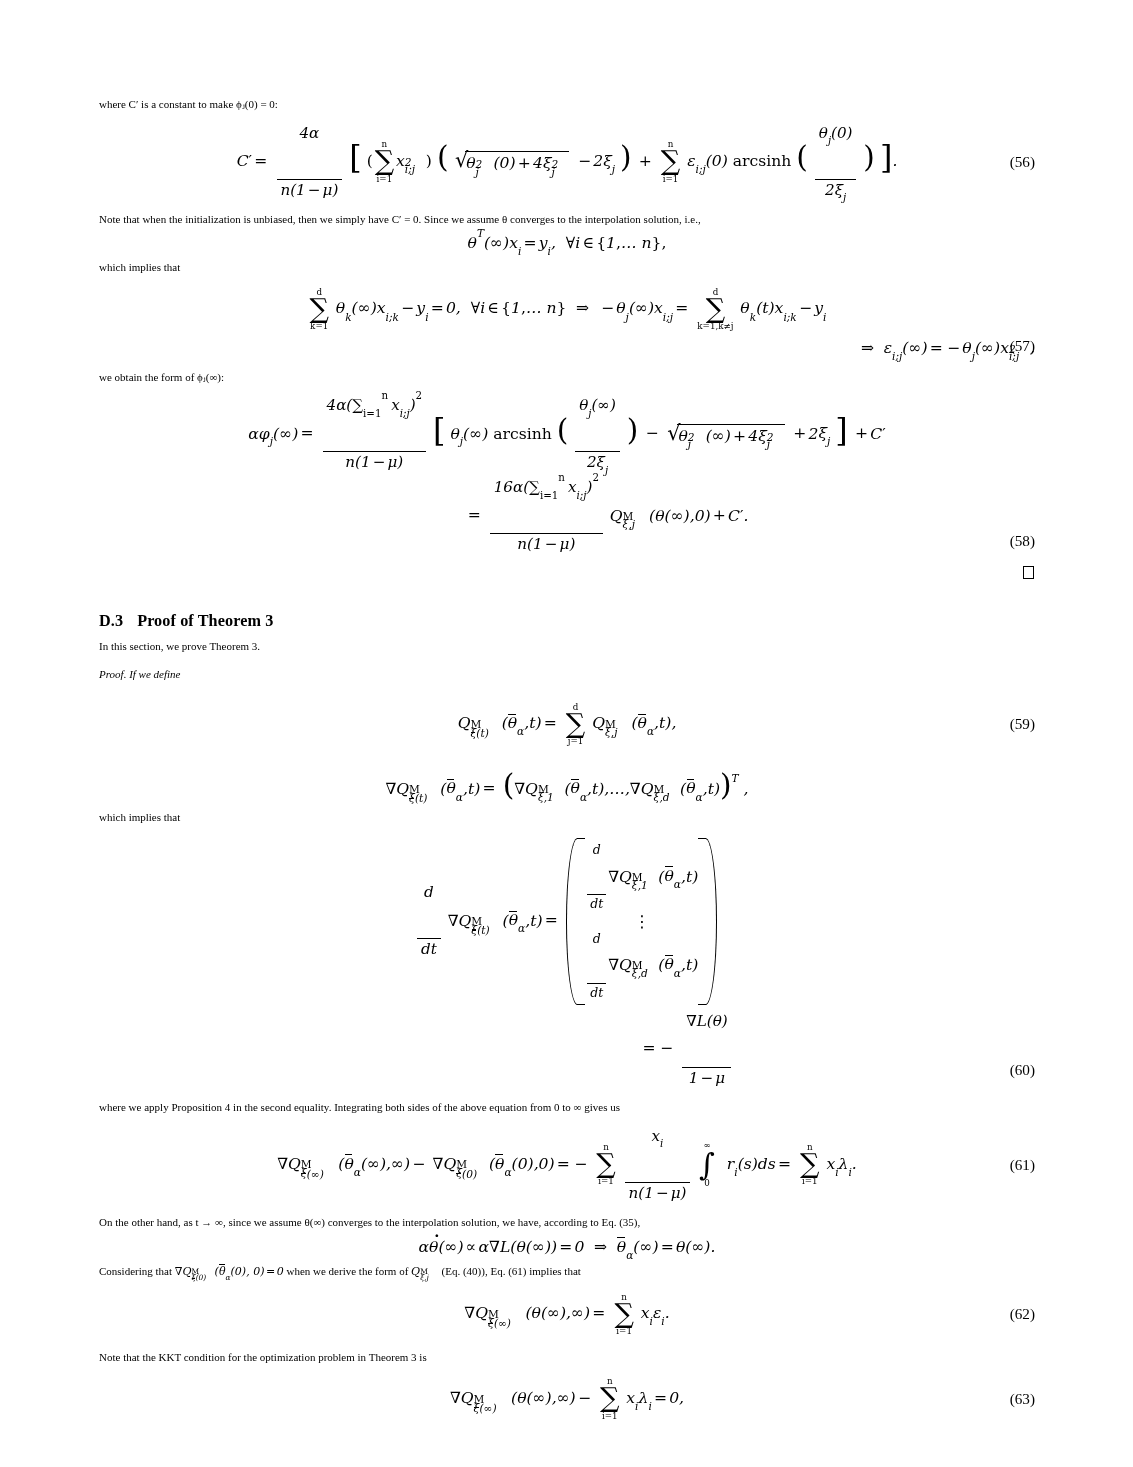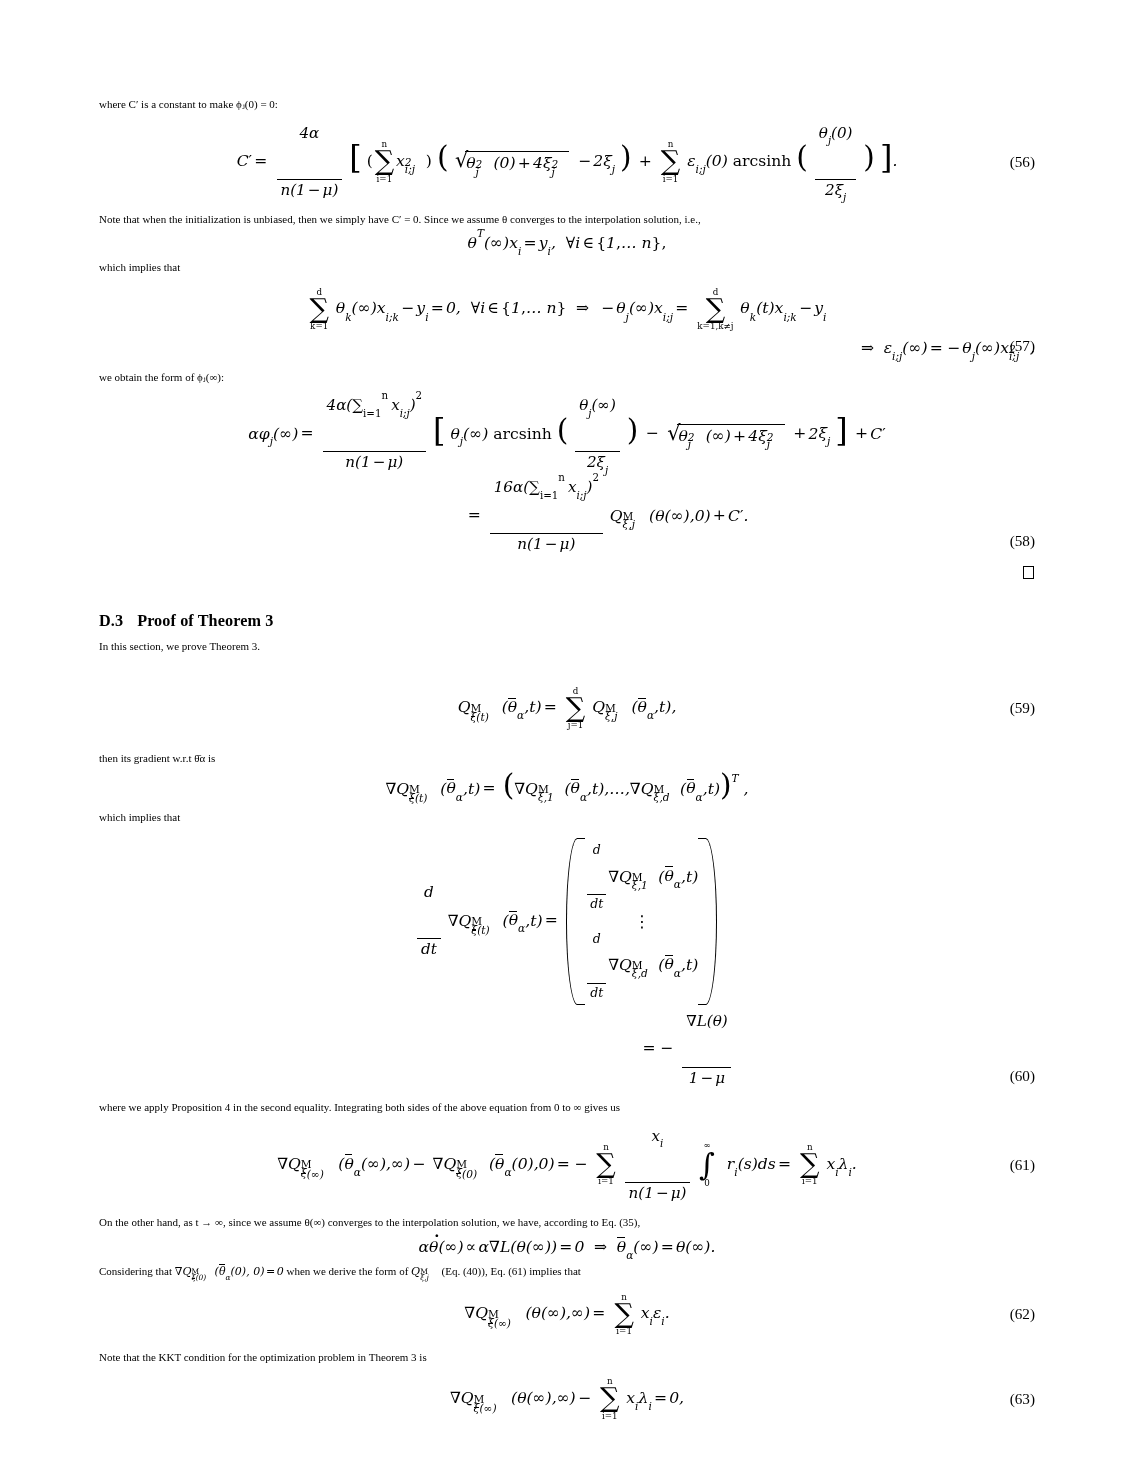--- a/index.html
+++ b/index.html
@@ -392,43 +392,41 @@
     <h2 class="section">
       <span class="num">D.3</span><span>Proof of Theorem 3</span>
     </h2>
 
     <div class="gap-s"></div>
 
     <p class="para">In this section, we prove Theorem 3.</p>
 
     <div class="gap-m"></div>
 
+    <p class="para proof-lead">Proof. If we define</p>
 
     <div class="gap-l"></div>
 
     <div class="eqblock">
       <div class="eqrow">
         <span class="eqbody m">
           Q<span style="display:inline-block;position:relative;width:2.0em;"><sup class="mr" style="position:absolute;left:0;top:-0.4em;">M</sup><sub style="position:absolute;left:0;top:0.38em;"><span class="bar-over">ξ</span>(t)</sub></span>(<span class="bar-over">θ</span><sub>α</sub>,t)<span class="op">=</span>
           <span class="bigop">
               <span class="lim">d</span>
               <span class="glyph">∑</span>
               <span class="lim">j=1</span>
             </span>
           Q<span style="display:inline-block;position:relative;width:1.7em;"><sup class="mr" style="position:absolute;left:0;top:-0.4em;">M</sup><sub style="position:absolute;left:0;top:0.35em;">ξ,j</sub></span>(<span class="bar-over">θ</span><sub>α</sub>,t),
         </span>
       </div>
       <div class="eqnum" style="top:50%;transform:translateY(-50%);margin-left:41px;">(59)</div>
     </div>
 
     <div class="gap-l"></div>
 
-    <p class="para">
-      <span>then its gradient w.r.t θ̄α is</span>
-    </p>
 
     <div class="gap-m"></div>
 
     <div class="eqblock">
       <div class="eqrow">
         <span class="eqbody m">
           <span class="nab">∇</span>Q<span style="display:inline-block;position:relative;width:2.0em;"><sup class="mr" style="position:absolute;left:0;top:-0.4em;">M</sup><sub style="position:absolute;left:0;top:0.38em;"><span class="bar-over">ξ</span>(t)</sub></span>(<span class="bar-over">θ</span><sub>α</sub>,t)<span class="op">=</span>
           <span class="del paren-lg">(</span><span class="nab">∇</span>Q<span style="display:inline-block;position:relative;width:1.7em;"><sup class="mr" style="position:absolute;left:0;top:-0.4em;">M</sup><sub style="position:absolute;left:0;top:0.35em;">ξ,1</sub></span>(<span class="bar-over">θ</span><sub>α</sub>,t),…,<span class="nab">∇</span>Q<span style="display:inline-block;position:relative;width:1.7em;"><sup class="mr" style="position:absolute;left:0;top:-0.4em;">M</sup><sub style="position:absolute;left:0;top:0.35em;">ξ,d</sub></span>(<span class="bar-over">θ</span><sub>α</sub>,t)<span class="del paren-lg">)</span><sup>T</sup>&nbsp;,
         </span>
       </div>
@@ -459,21 +457,21 @@
       <div class="gap-s"></div>
       <div class="eqrow" style="justify-content:center;padding-left:120px;">
         <span class="eqbody m">
           <span class="op">=</span><span class="op">−</span>
           <span class="frac">
             <span class="nu"><span class="nab">∇</span><span class="m">L</span>(<span class="m">θ</span>)</span>
             <span class="de">1<span class="op">−</span><span class="m">μ</span></span>
           </span>
         </span>
       </div>
-      <div class="eqnum" style="bottom:2px;">(60)</div>
+      <div class="eqnum" style="bottom:8px;">(60)</div>
     </div>
 
     <div class="gap-m"></div>
 
     <p class="para">where we apply Proposition 4 in the second equality. Integrating both sides of the above equation from 0 to ∞ gives us</p>
 
     <div class="gap-m"></div>
 
     <div class="eqblock">
       <div class="eqrow">

